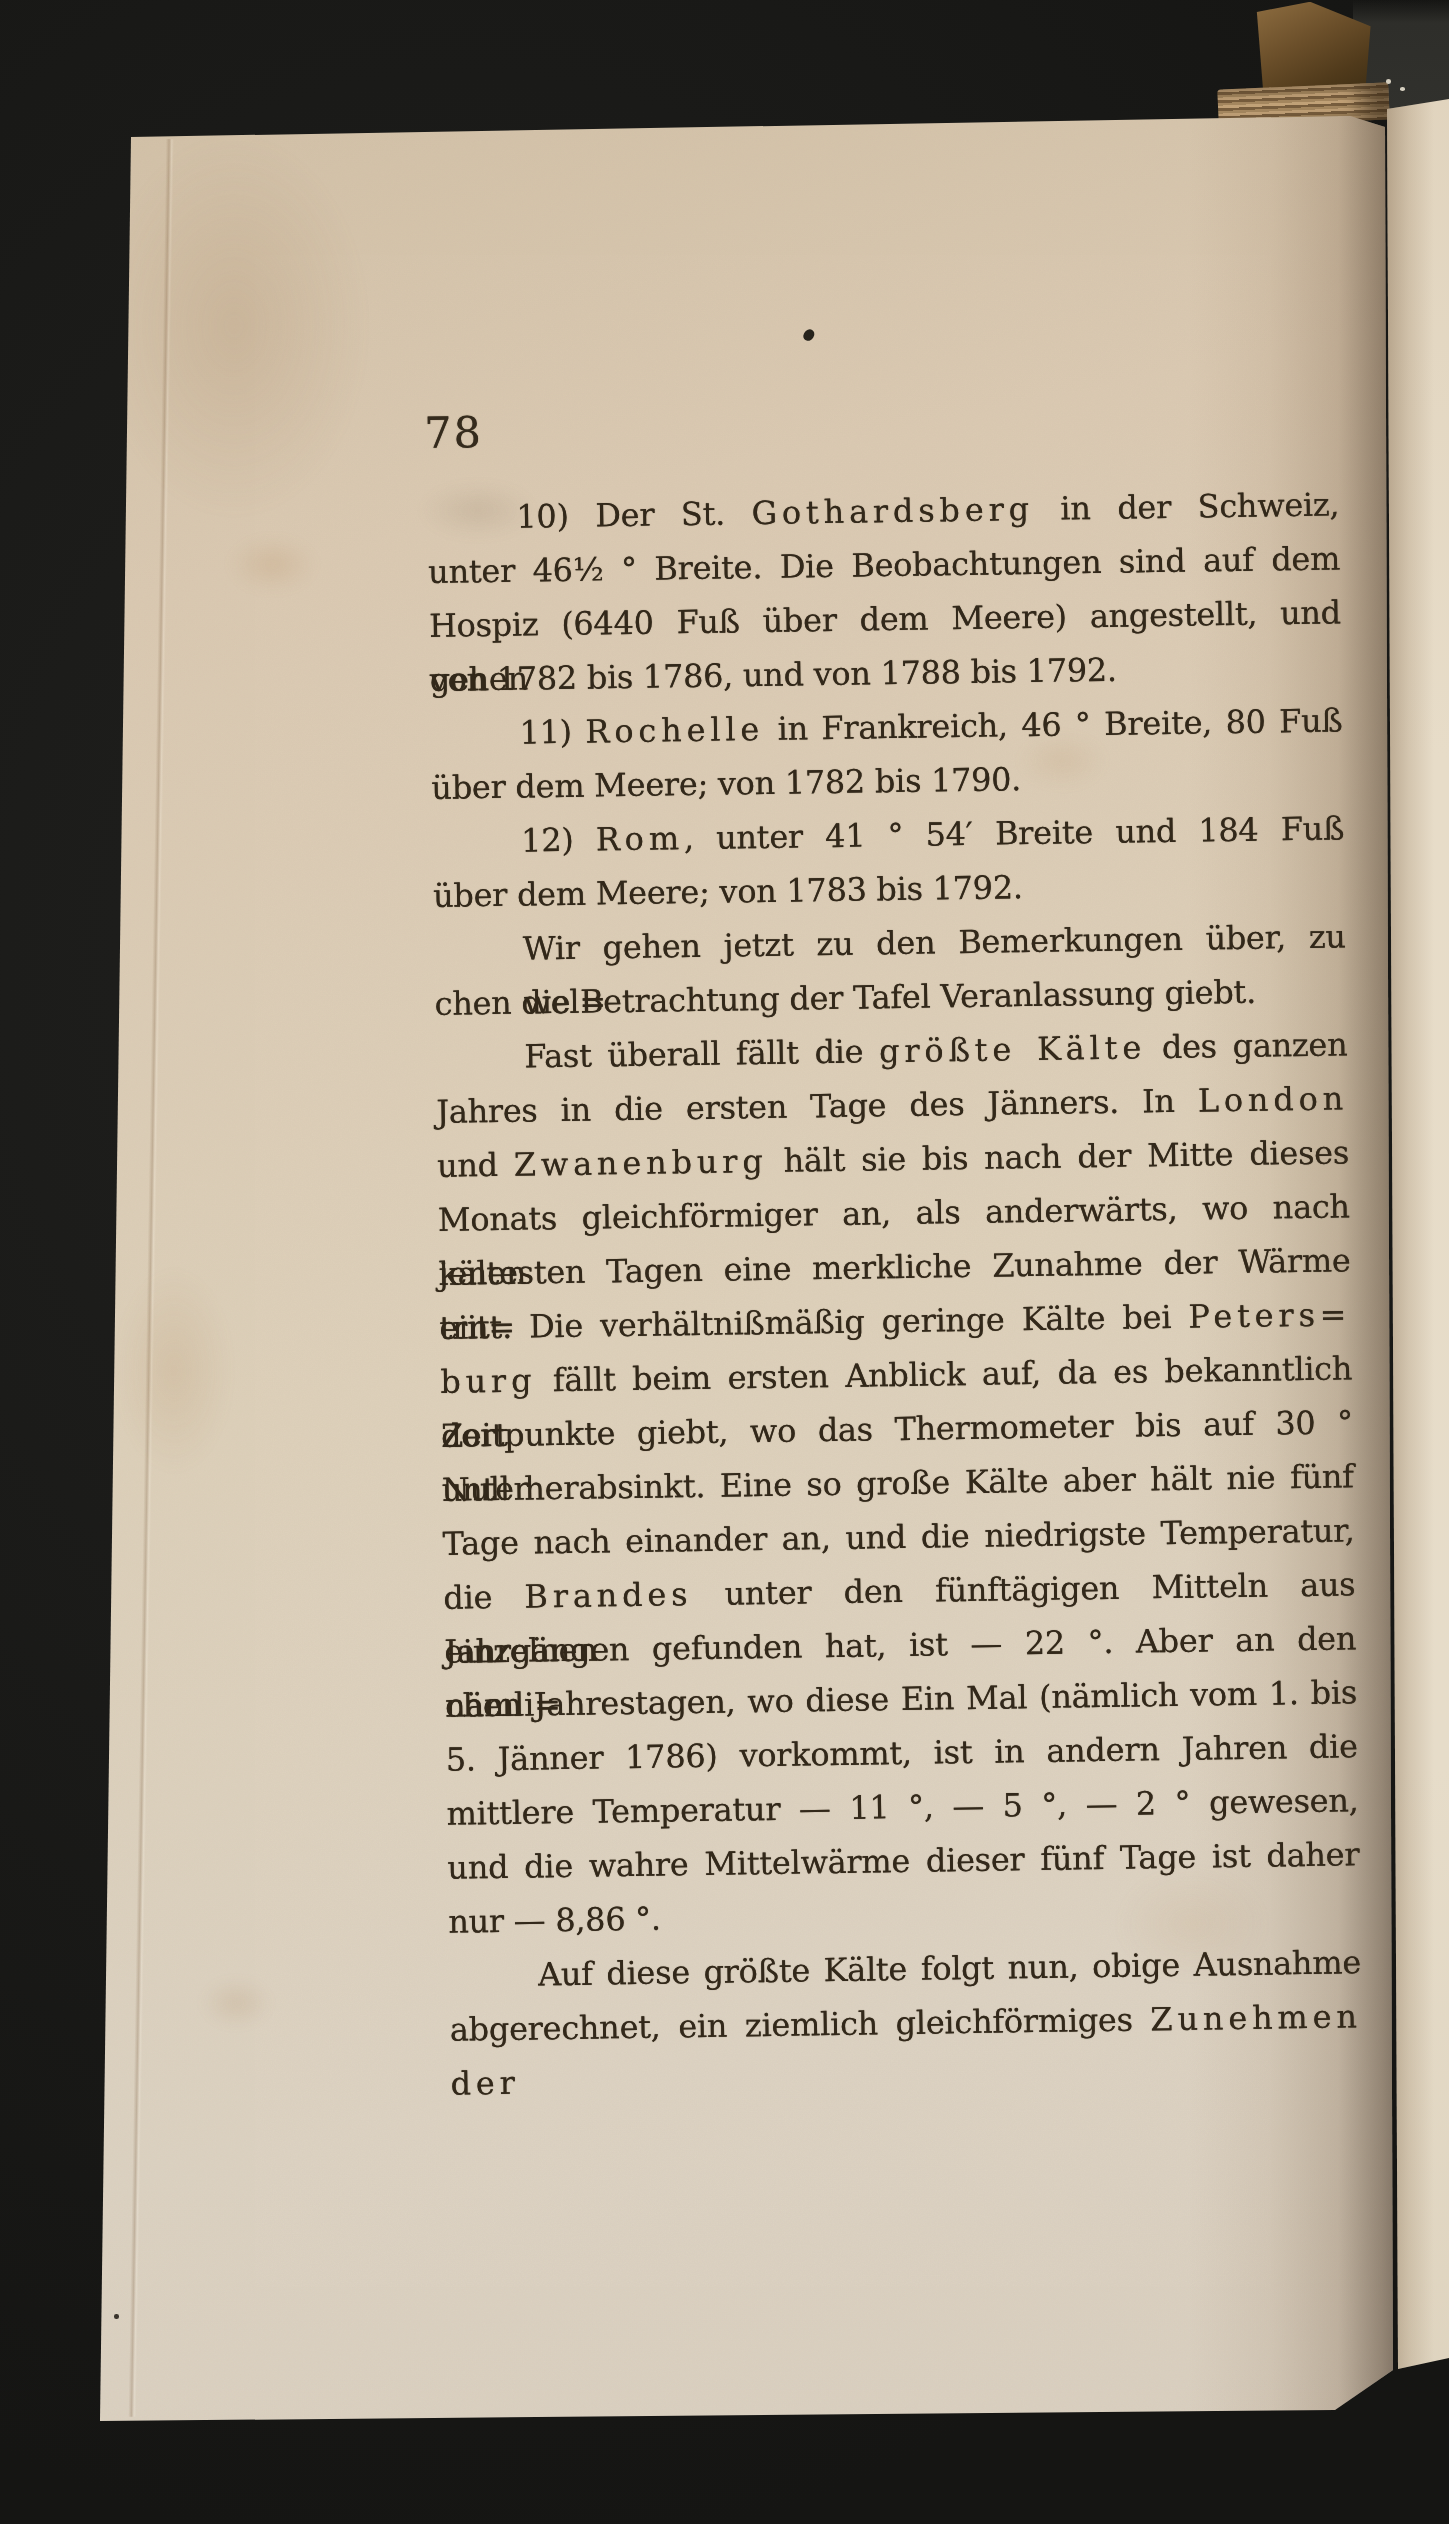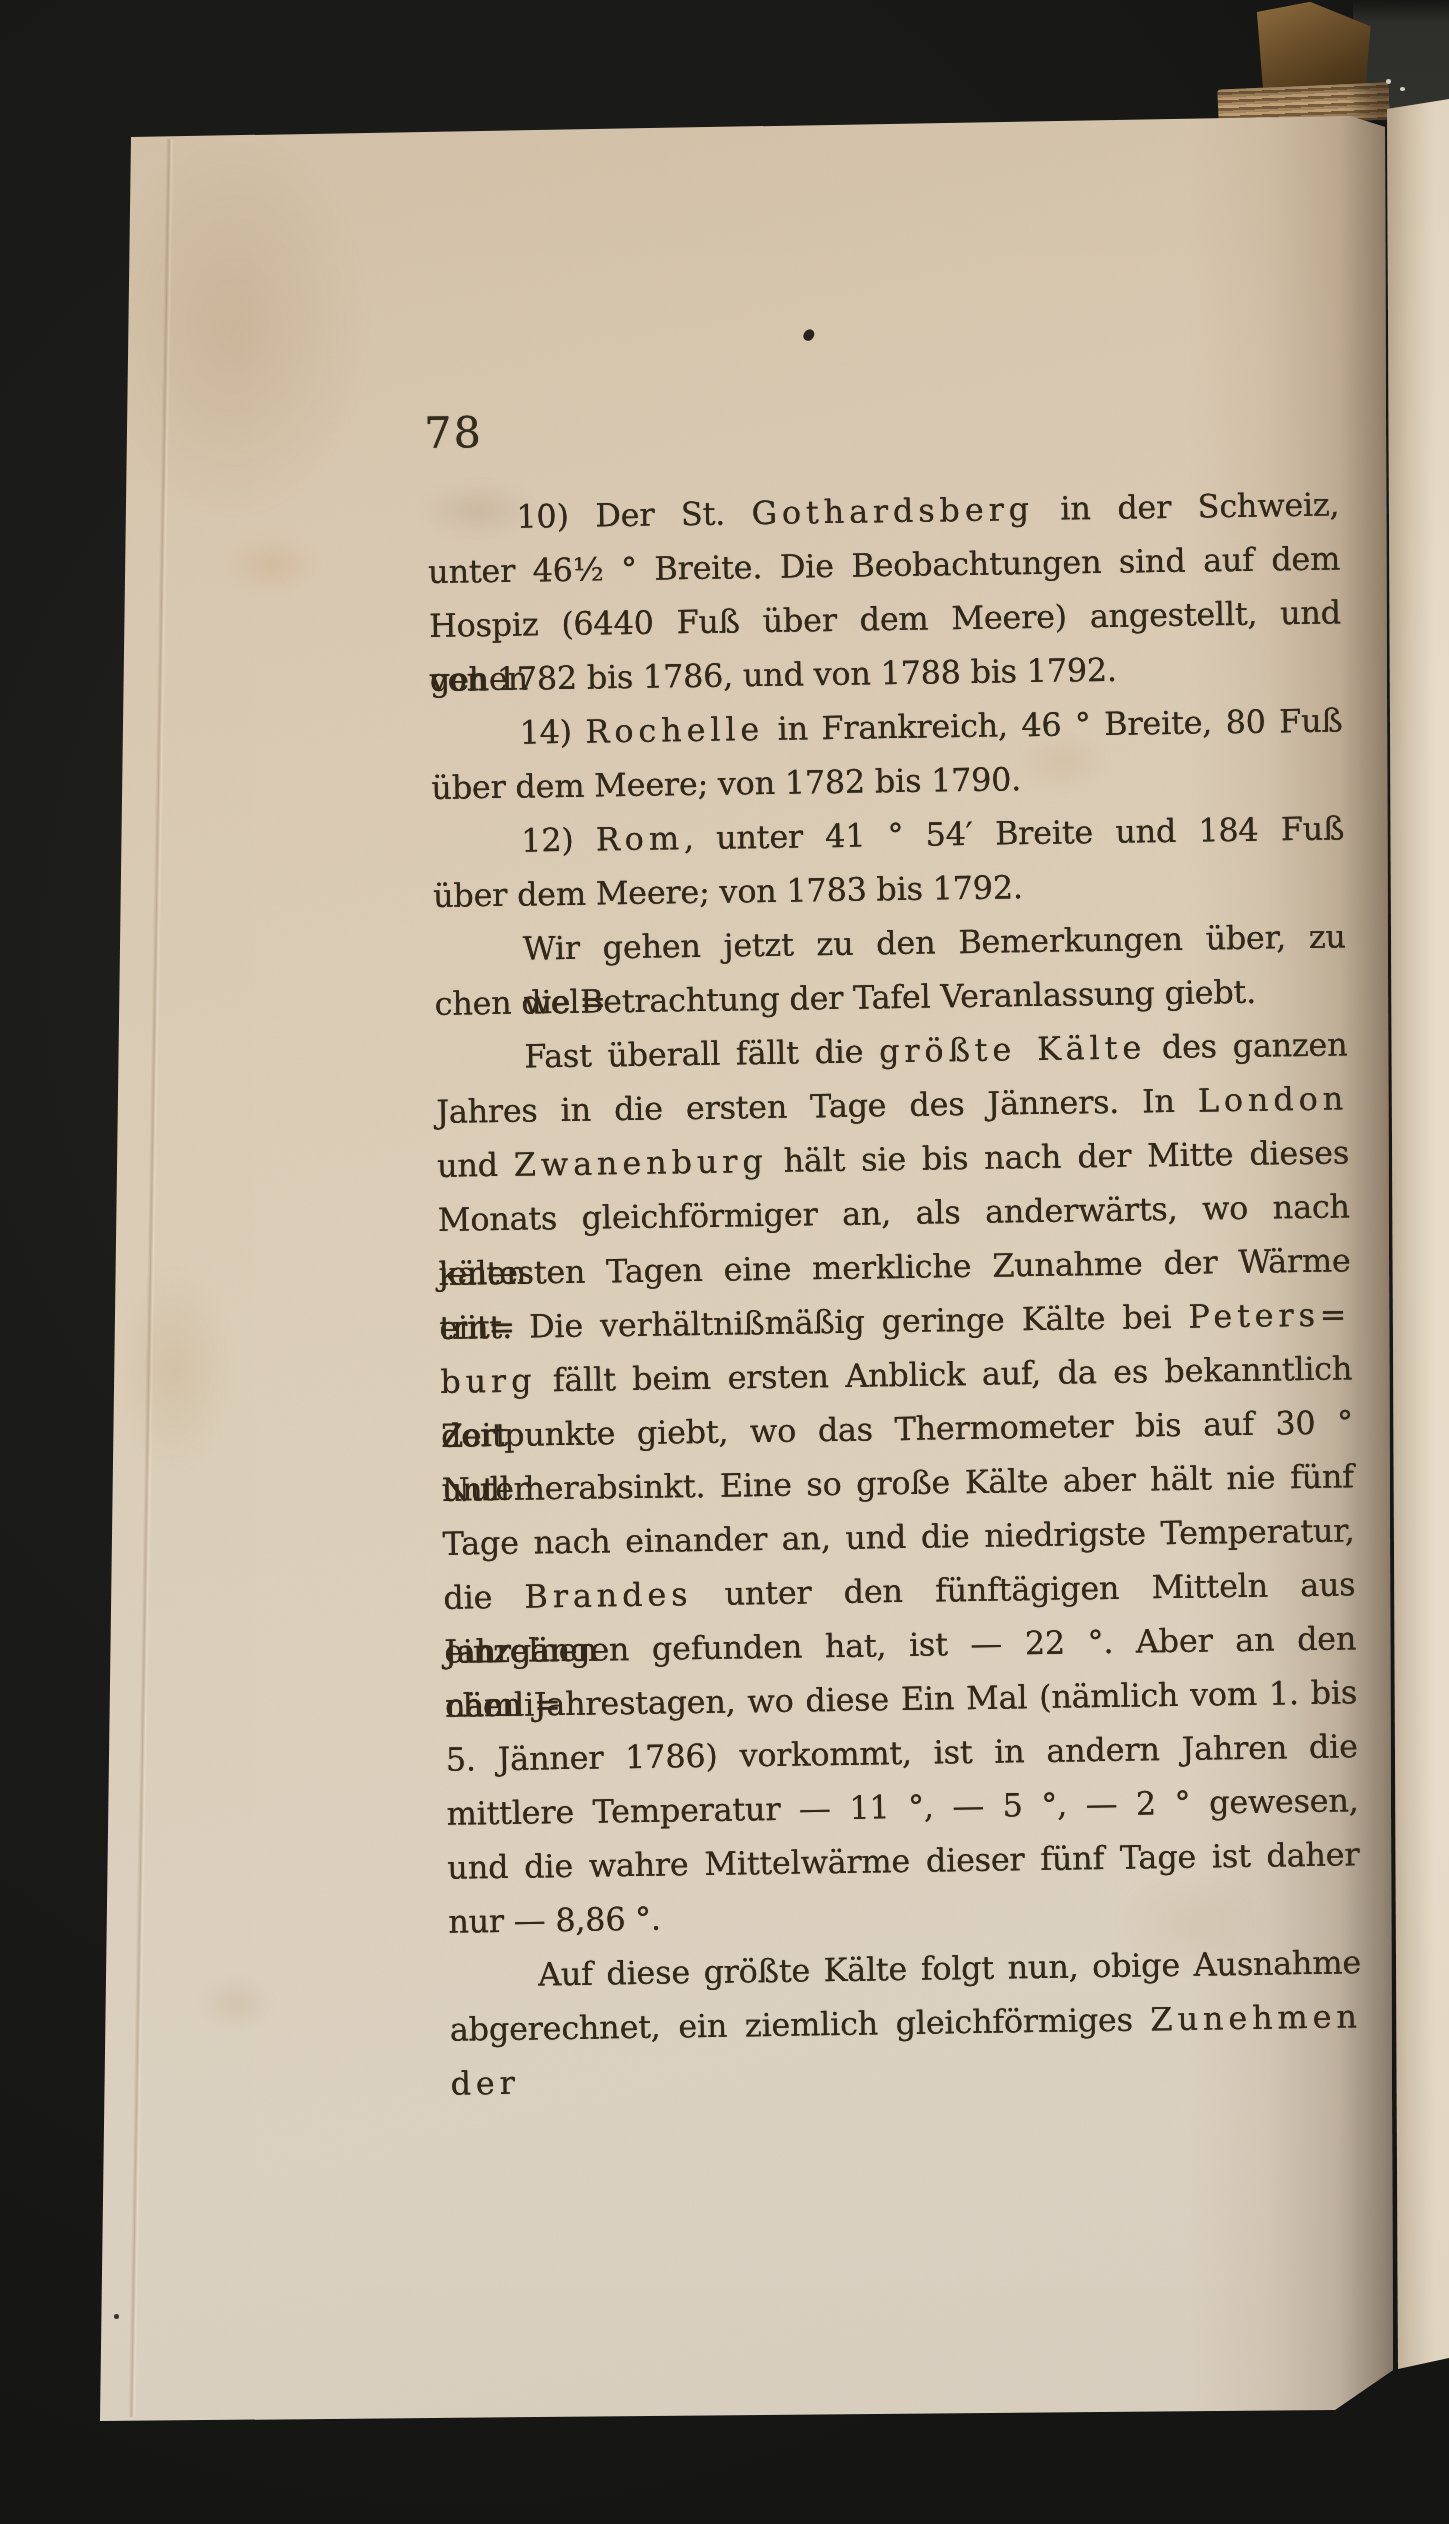--- a/index.html
+++ b/index.html
@@ -103,21 +103,21 @@
     <div class="micro-dot"></div>
     <div class="gutter-shade"></div>
 
     <div class="text-rotor">
       <div class="page-num">78</div>
       <div class="lines" id="lines">
           <div class="line j i"><span>10) Der St. </span><span class="sp">Gothardsberg</span><span> in der Schweiz,</span></div>
           <div class="line j"><span>unter 46½ ° Breite. Die Beobachtungen sind auf dem</span></div>
           <div class="line j"><span>Hospiz (6440 Fuß über dem Meere) angestellt, und gehen</span></div>
           <div class="line"><span>von 1782 bis 1786, und von 1788 bis 1792.</span></div>
-          <div class="line j i"><span>14) </span><span class="sp">Rochelle</span><span> in Frankreich, 46 ° Breite, 80 Fuß</span></div>
+          <div class="line j i"><span>11) </span><span class="sp">Rochelle</span><span> in Frankreich, 46 ° Breite, 80 Fuß</span></div>
           <div class="line"><span>über dem Meere; von 1782 bis 1790.</span></div>
           <div class="line j i"><span>12) </span><span class="sp">Rom</span><span>, unter 41 ° 54′ Breite und 184 Fuß</span></div>
           <div class="line"><span>über dem Meere; von 1783 bis 1792.</span></div>
           <div class="line j i"><span>Wir gehen jetzt zu den Bemerkungen über, zu wel=</span></div>
           <div class="line"><span>chen die Betrachtung der Tafel Veranlassung giebt.</span></div>
           <div class="line j i"><span>Fast überall fällt die </span><span class="sp">größte Kälte</span><span> des ganzen</span></div>
           <div class="line j"><span>Jahres in die ersten Tage des Jänners. In </span><span class="sp">London</span></div>
           <div class="line j"><span>und </span><span class="sp">Zwanenburg</span><span> hält sie bis nach der Mitte dieses</span></div>
           <div class="line j"><span>Monats gleichförmiger an, als anderwärts, wo nach jenen</span></div>
           <div class="line j"><span>kältesten Tagen eine merkliche Zunahme der Wärme ein=</span></div>

